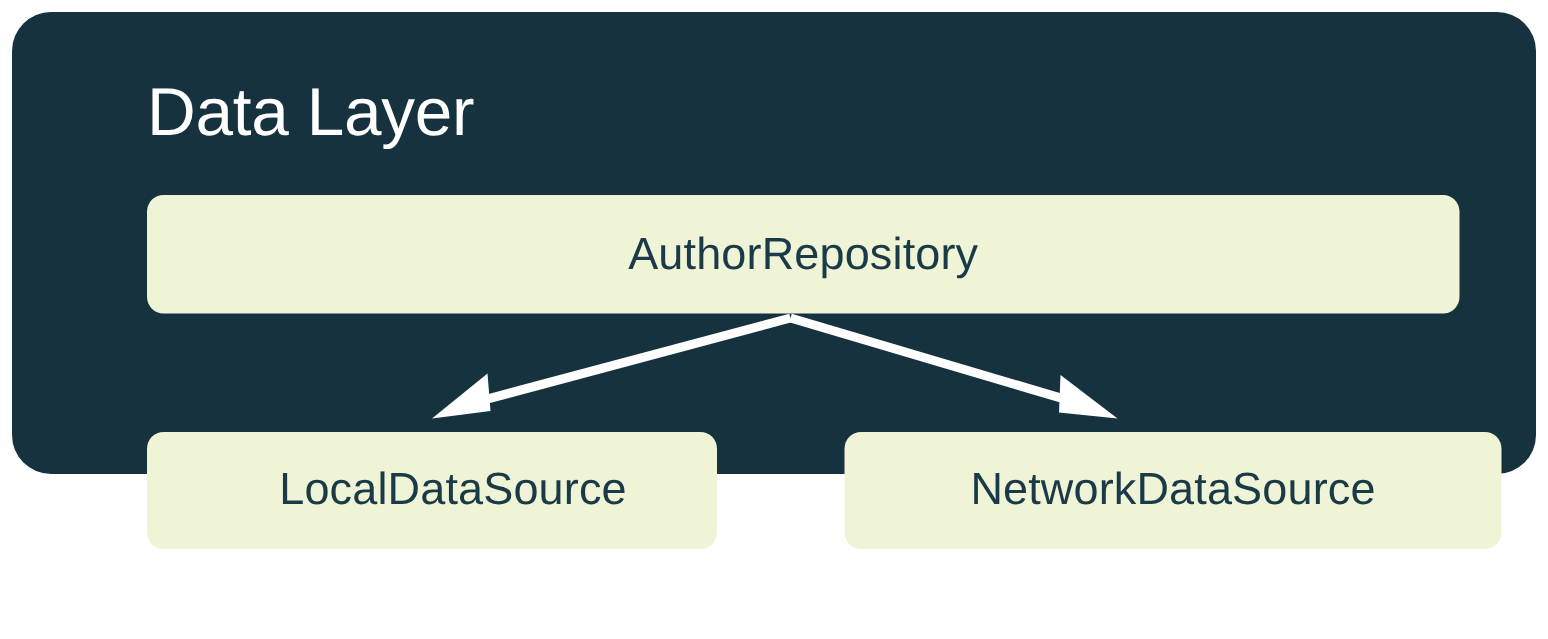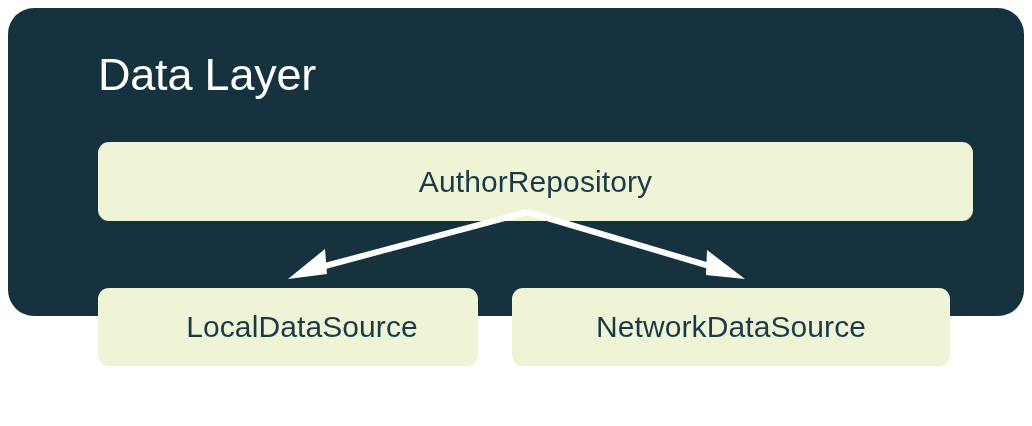--- a/index.html
+++ b/index.html
@@ -53,33 +53,33 @@
   .node-label {
     color: #1B3A47;
     font-size: 30px;
     line-height: 34px;
     font-weight: 400;
     letter-spacing: 0.1px;
     white-space: nowrap;
   }
   #box-repository {
     left: 90px;
-    top: 134px;
+    top: 122px;
     width: 875px;
     height: 79px;
   }
   #box-local {
     left: 90px;
     top: 280px;
     width: 380px;
     height: 78px;
     padding-left: 28px;
   }
   #box-network {
-    left: 504px;
+    left: 555px;
     top: 280px;
     width: 438px;
     height: 78px;
     text-align: right;
   }
   .edges {
     position: absolute;
     left: 0;
     top: 0;
     width: 1032px;

